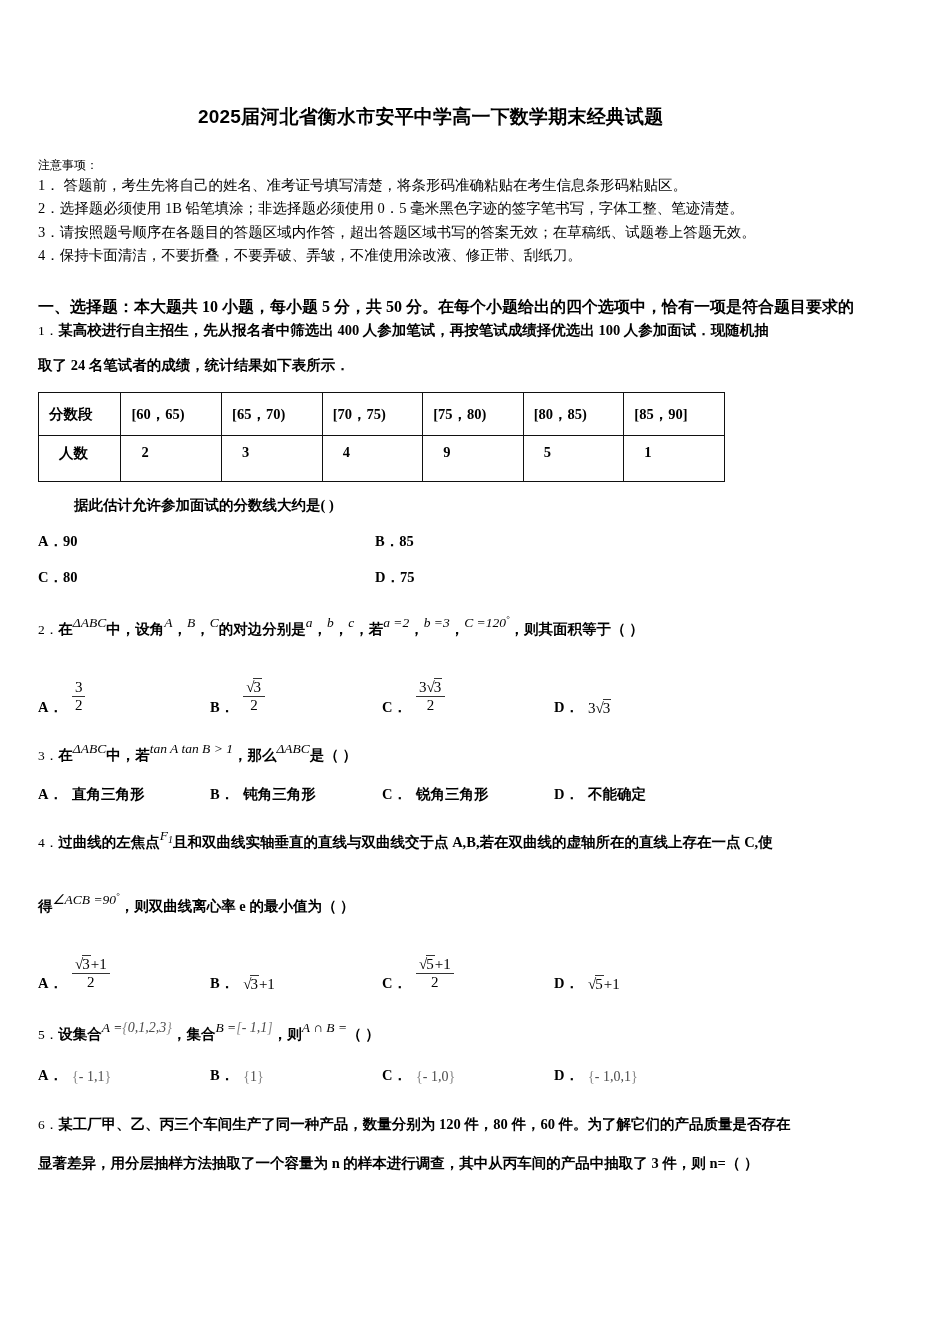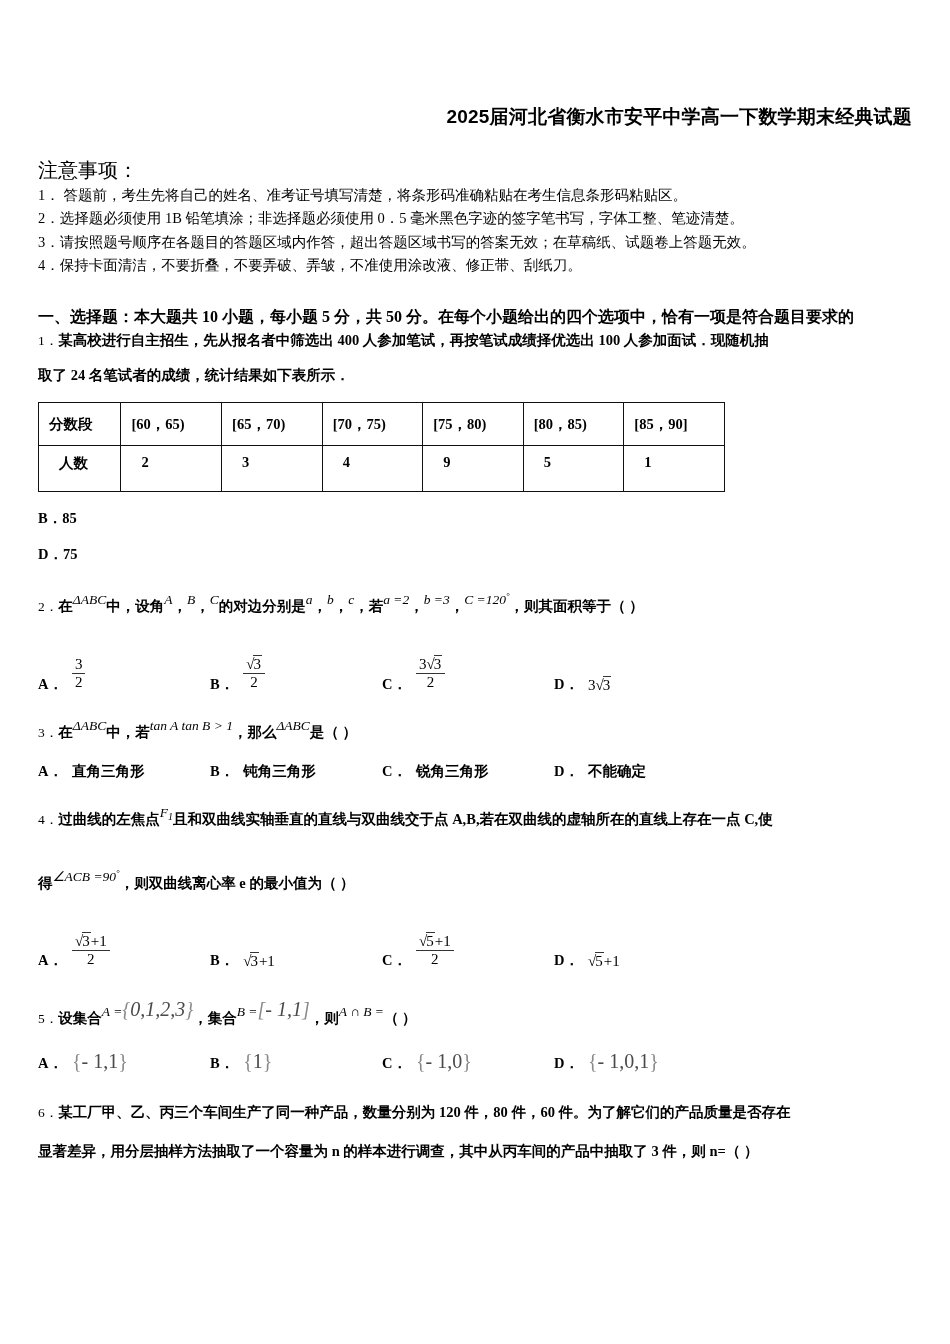--- a/index.html
+++ b/index.html
@@ -9,33 +9,33 @@
     height: 1344px;
     background: #ffffff;
     font-family: "Liberation Serif", "DejaVu Serif", serif;
     color: #000000;
     position: relative;
     overflow: hidden;
   }
   .page { padding: 0 38px; position: relative; }
 
   .doc-title {
-    text-align: right;
+    text-align: left;
     font-weight: bold;
     font-size: 19px;
     letter-spacing: 0.2px;
     padding-left: 160px;
     padding-top: 106px;
     line-height: 1.2;
     font-family: "Liberation Sans", "DejaVu Sans", sans-serif;
   }
 
   .notice-head {
     margin-top: 28px;
-    font-size: 20px;
+    font-size: 12px;
     font-weight: normal;
   }
   .notice-item {
     font-size: 14.5px;
     line-height: 1.62;
     white-space: nowrap;
   }
 
   .section-head {
     margin-top: 27px;
@@ -112,21 +112,21 @@
     position: relative;
     top: -3px;
   }
   .frac .num { display: block; padding: 0 3px; border-bottom: 1px solid #333; }
   .frac .den { display: block; padding: 0 3px; }
 
   .sqrt { display: inline-block; font-family: "Liberation Serif", serif; font-weight: normal; white-space: nowrap; }
   .sqrt .rad { font-size: 15px; }
   .sqrt .rand { border-top: 1px solid #333; padding: 0 1px 0 0; margin-left: -1px; }
 
-  .setb { font-family: "Liberation Serif", serif; font-weight: normal; font-size: 20px; color: #4a4a4a; }
+  .setb { font-family: "Liberation Serif", serif; font-weight: normal; font-size: 14px; color: #4a4a4a; }
   .setb .bk { color: #8a8a8a; }
 </style>
 </head>
 <body>
 
 <div class="page">
 
   <div class="doc-title">2025届河北省衡水市安平中学高一下数学期末经典试题</div>
 
   <div class="notice-head">注意事项：</div>
@@ -158,27 +158,34 @@
       <td>2</td>
       <td>3</td>
       <td>4</td>
       <td>9</td>
       <td>5</td>
       <td>1</td>
     </tr>
   </tbody>
     </table>
 
+  <div class="after-table">据此估计允许参加面试的分数线大约是(        )</div>
 
   <div class="opts2">
     <div class="o">
+      <span>A．</span><span>90</span>
+    </div>
+    <div class="o">
       <span>B．</span><span>85</span>
     </div>
   </div>
   <div class="opts2">
+    <div class="o">
+      <span>C．</span><span>80</span>
+    </div>
     <div class="o">
       <span>D．</span><span>75</span>
     </div>
   </div>
 
   <div class="q-line" style="margin-top:26px;">
     <span class="q-num">2．</span><span>在</span><span class="sup-math">ΔABC</span><span>中，设角</span><span class="sup-math">A</span><span>，</span><span class="sup-math">B</span><span>，</span><span class="sup-math">C</span><span>的对边分别是</span><span class="sup-math">a</span><span>，</span><span class="sup-math">b</span><span>，</span><span class="sup-math">c</span><span>，若</span><span class="sup-math">a =2</span><span>，</span><span class="sup-math">b =3</span><span>，</span><span class="sup-math"><span>C</span><span> =120</span><span class="deg">°</span></span><span>，则其面积等于（  ）</span>
   </div>
 
   <div class="opts4 optrow-frac" style="margin-top:20px;">

